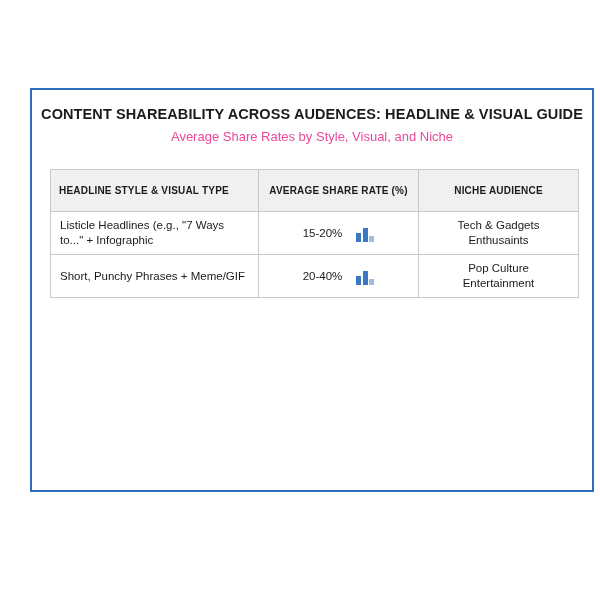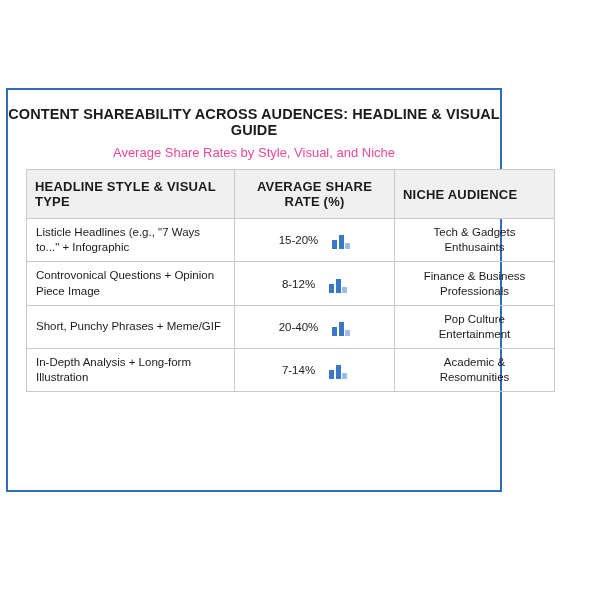--- a/index.html
+++ b/index.html
@@ -11,23 +11,23 @@
     font-family: "Liberation Sans", sans-serif;
   }
   .page {
     position: relative;
     width: 600px;
     height: 600px;
     overflow: hidden;
   }
   .card {
     position: absolute;
-    left: 6px;
+    left: 30px;
     top: 88px;
-    width: 496px;
+    width: 564px;
     height: 404px;
     border: 2px solid #2f6dbf;
     background: #ffffff;
     box-sizing: border-box;
   }
   .titles {
     padding-top: 16px;
     text-align: center;
   }
   .title {
@@ -50,30 +50,30 @@
     border-collapse: collapse;
     table-layout: fixed;
   }
   table.grid th, table.grid td {
     border: 1px solid #c9c9c9;
     vertical-align: middle;
     box-sizing: border-box;
   }
   table.grid thead th {
     background: #f0f0f0;
-    font-size: 13px;
+    font-size: 10px;
     font-weight: bold;
     color: #1b1b1b;
     letter-spacing: 0.2px;
     padding: 9px 8px;
     height: 42px;
   }
   th.col-style { text-align: left; width: 208px; }
   th.col-rate  { text-align: center; width: 160px; }
-  th.col-niche { text-align: left; width: 160px; }
+  th.col-niche { text-align: center; width: 160px; }
 
   table.grid tbody td {
     height: 38px;
     font-size: 11.5px;
     color: #1b1b1b;
   }
   td.style-cell {
     text-align: left;
     padding: 6px 9px;
     line-height: 1.32;
@@ -141,63 +141,35 @@
                 <span class="bar b2" style="height:14px"></span>
                 <span class="bar b3" style="height:6px"></span>
               </span>
             </div>
           </td>
           <td class="niche-cell">Tech &amp; Gadgets Enthusaints</td>
         </tr>
 
 
 
-        <tr>
-          <td class="style-cell">Controvonical Questions + Opinion Piece Image</td>
-          <td class="rate-cell">
-            <div class="rate-inner">
-              <span class="rate-text">8-12%</span>
-              <span class="minichart">
-                <span class="bar b1" style="height:9px"></span>
-                <span class="bar b2" style="height:14px"></span>
-                <span class="bar b3" style="height:6px"></span>
-              </span>
-            </div>
-          </td>
-          <td class="niche-cell">Finance &amp; Business Professionals</td>
-        </tr>
 
 
         <tr>
           <td class="style-cell">Short, Punchy Phrases + Meme/GIF</td>
           <td class="rate-cell">
             <div class="rate-inner">
               <span class="rate-text">20-40%</span>
               <span class="minichart">
                 <span class="bar b1" style="height:9px"></span>
                 <span class="bar b2" style="height:14px"></span>
                 <span class="bar b3" style="height:6px"></span>
               </span>
             </div>
           </td>
           <td class="niche-cell">Pop Culture Entertainment</td>
         </tr>
 
-        <tr>
-          <td class="style-cell">In-Depth Analysis + Long-form Illustration</td>
-          <td class="rate-cell">
-            <div class="rate-inner">
-              <span class="rate-text">7-14%</span>
-              <span class="minichart">
-                <span class="bar b1" style="height:9px"></span>
-                <span class="bar b2" style="height:14px"></span>
-                <span class="bar b3" style="height:6px"></span>
-              </span>
-            </div>
-          </td>
-          <td class="niche-cell">Academic &amp; Resomunities</td>
-        </tr>
 
       </tbody>
     </table>
 
   </div>
 </div>
 
 </body></html>

